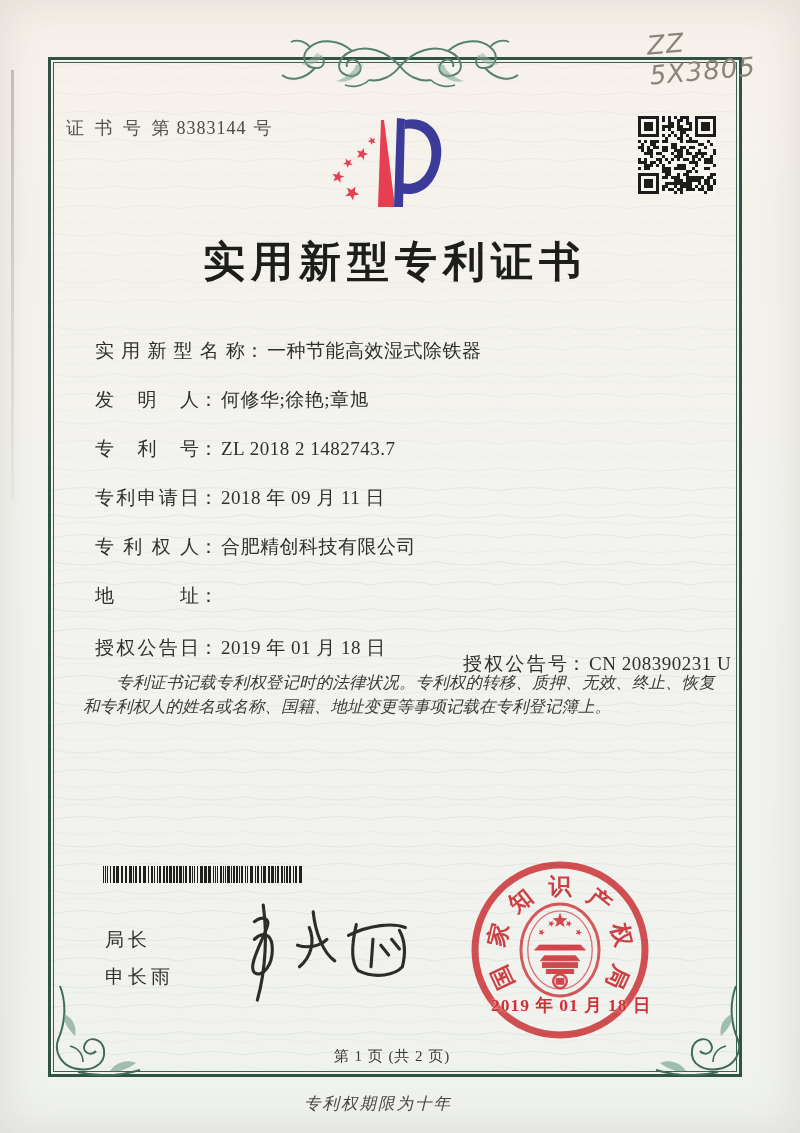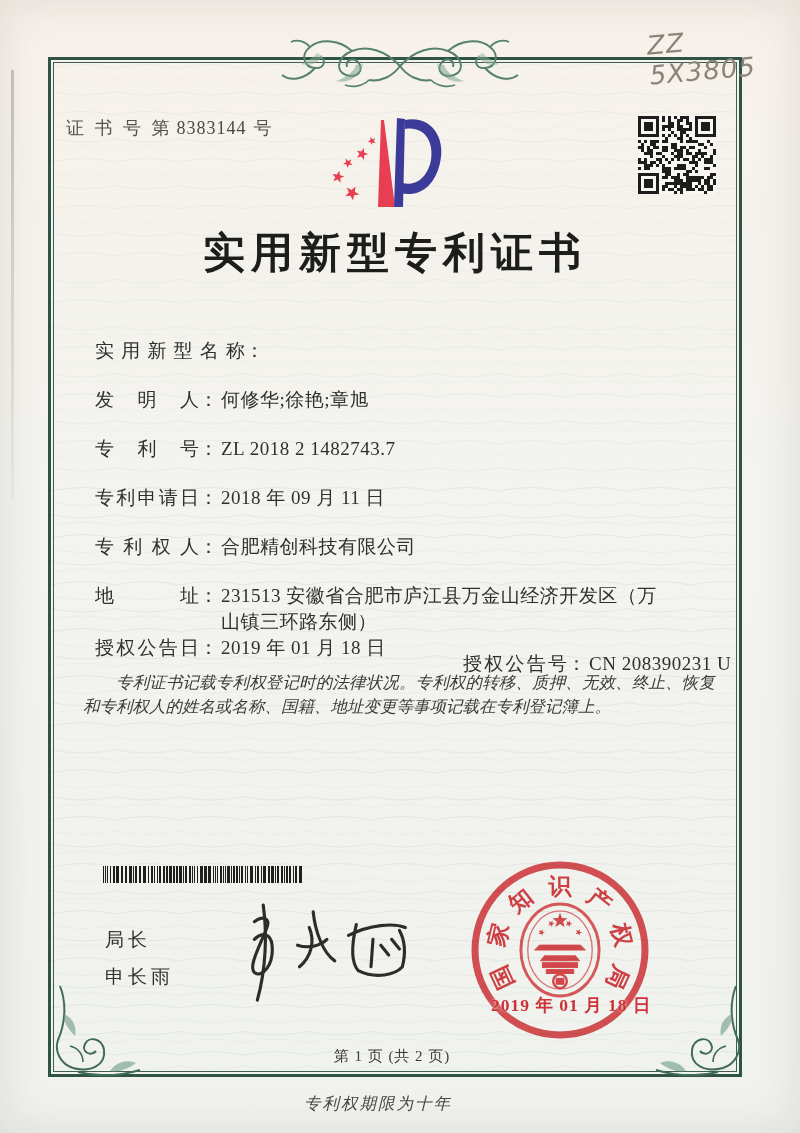--- a/index.html
+++ b/index.html
@@ -17,21 +17,21 @@
   .frame-inner{position:absolute;left:2px;top:2px;right:2px;bottom:2px;border:1px solid #3c5f51;}
   .guilloche{position:absolute;left:51px;top:60px;z-index:1;}
   .ornament{position:absolute;z-index:3;}
   
   .certno{position:absolute;left:66px;top:116px;z-index:4;font-size:18px;color:#54524e;}
   .certno .pfx{letter-spacing:3px;}
   .certno .num{margin-left:4px;letter-spacing:1px;color:#4c4a46;}
   .certno .sfx{margin-left:7px;}
   .logo{position:absolute;left:328px;top:110px;z-index:4;}
   .qr{position:absolute;left:638px;top:116px;z-index:4;}
-  .title{position:absolute;left:48px;top:225px;width:694px;z-index:4;margin:0;
+  .title{position:absolute;left:48px;top:234px;width:694px;z-index:4;margin:0;
     text-align:center;font-size:42px;font-weight:600;letter-spacing:6px;color:#1d1d1c;}
   
   .fields{position:absolute;left:95px;top:338px;width:625px;z-index:4;font-size:19px;}
   .frow{display:flex;align-items:flex-start;line-height:26px;margin-bottom:23px;}
   .flabel{display:inline-block;width:104px;text-align-last:justify;text-align:justify;white-space:nowrap;}
   .fcolon{width:22px;flex:0 0 auto;}
   .fvalue{letter-spacing:.5px;}
   .frow.addr{margin-bottom:18px;}
   .frow.addr .fvalue{max-width:455px;}
   .grant{position:absolute;left:95px;top:635px;width:640px;z-index:4;font-size:19px;line-height:26px;}
@@ -550,20 +550,21 @@
       <rect x="42" y="75" width="3" height="3" fill="#1d1d1b"></rect>
       <rect x="66" y="75" width="3" height="3" fill="#1d1d1b"></rect>
     </svg>
 
   <h1 class="title">实用新型专利证书</h1>
 
   <div class="fields" id="fields">
       <div class="frow">
         <span class="flabel" style="width: 150px;">实用新型名称</span>
         <span class="fcolon">：</span>
+        <span class="fvalue">一种节能高效湿式除铁器</span>
       </div>
       <div class="frow">
         <span class="flabel">发明人</span>
         <span class="fcolon">：</span>
         <span class="fvalue">何修华;徐艳;章旭</span>
       </div>
       <div class="frow">
         <span class="flabel">专利号</span>
         <span class="fcolon">：</span>
         <span class="fvalue">ZL 2018 2 1482743.7</span>
@@ -574,21 +575,20 @@
         <span class="fvalue">2018 年 09 月 11 日</span>
       </div>
       <div class="frow">
         <span class="flabel">专利权人</span>
         <span class="fcolon">：</span>
         <span class="fvalue">合肥精创科技有限公司</span>
       </div>
       <div class="frow addr">
         <span class="flabel">地址</span>
         <span class="fcolon">：</span>
-        <span class="fvalue">231513 安徽省合肥市庐江县万金山经济开发区（万山镇三环路东侧）</span>
       </div>
     </div>
 
   <div class="grant">
     <div class="pair1">
       <span class="flabel">授权公告日</span>
         <span class="fcolon">：</span>
         <span class="fvalue">2019 年 01 月 18 日</span>
     </div>
     <div class="pair2">

